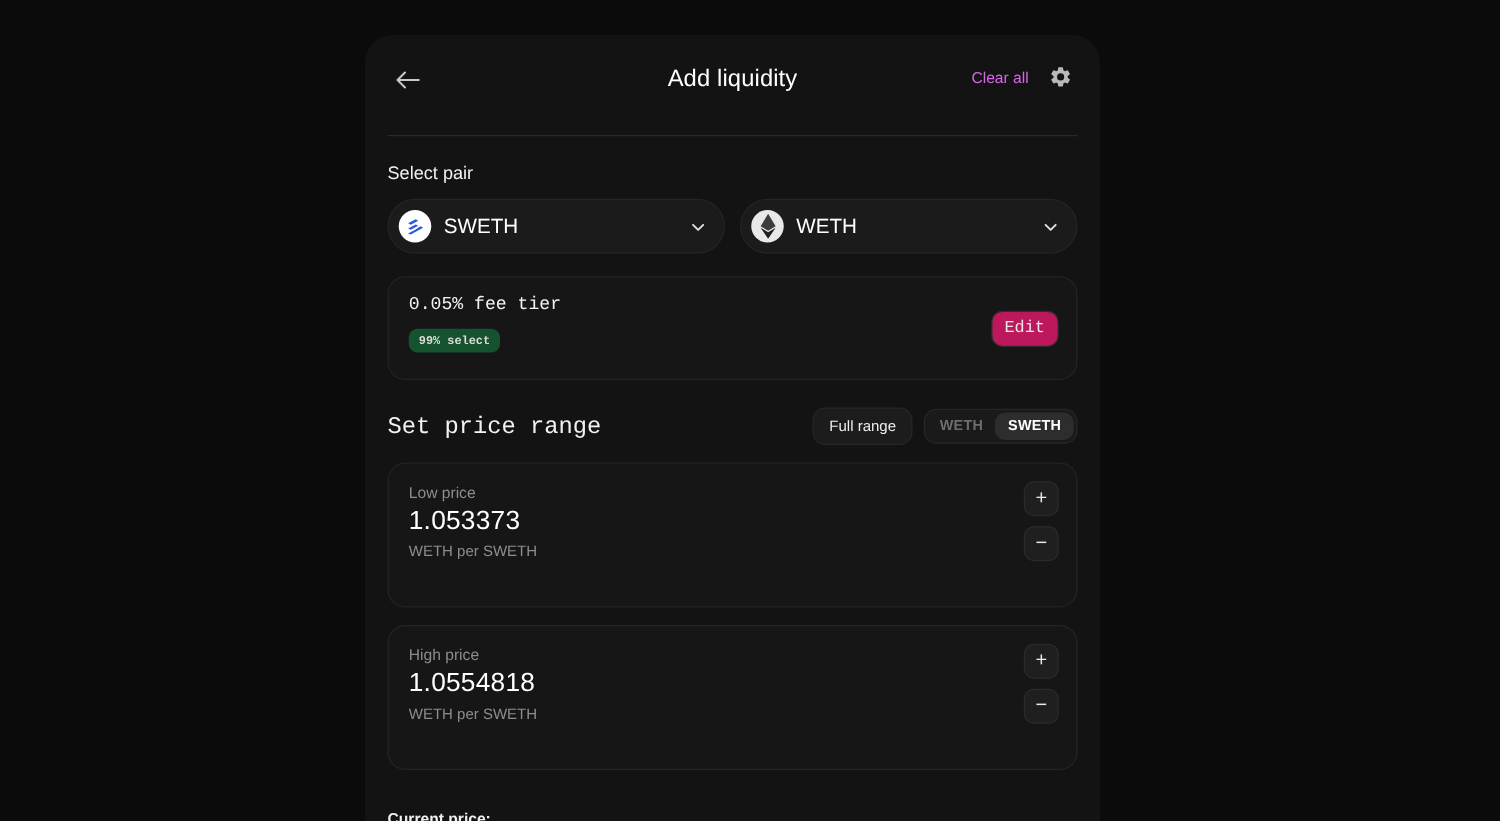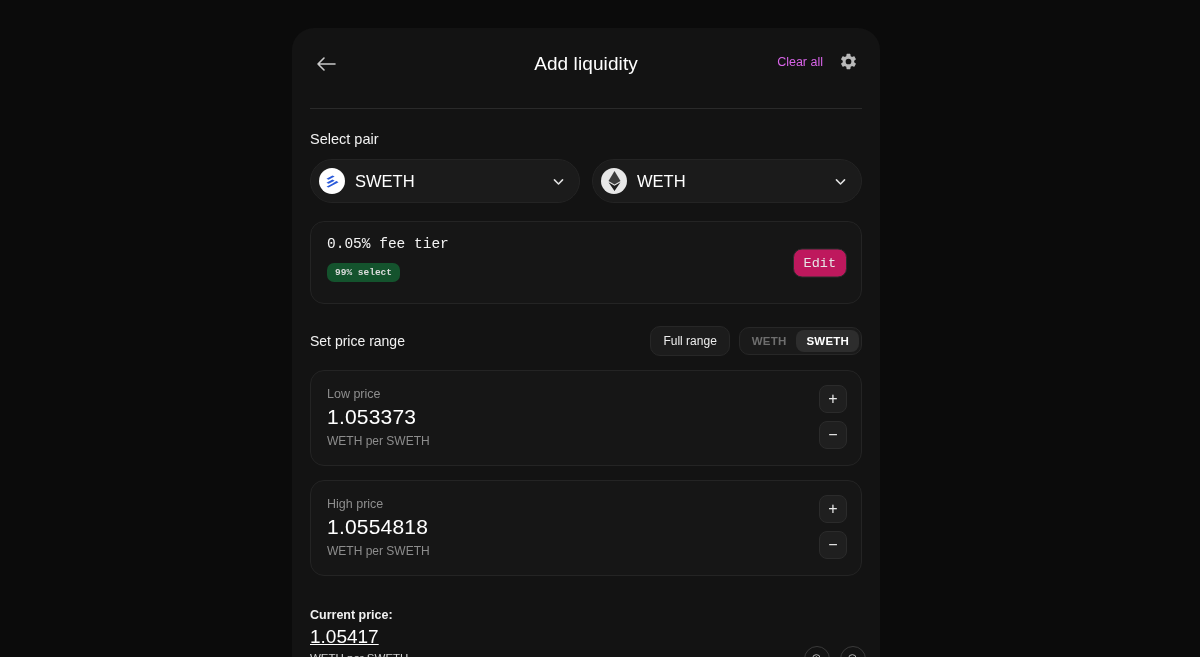--- a/index.html
+++ b/index.html
@@ -98,21 +98,21 @@
     background: #be185d; border: 1px solid #2c2c2c;
     border-radius: 9px; padding: 6px 10px;
     font-size: 13.5px; color: #e6e6e6; cursor: pointer;
   }
   
   .range-hdr {
     display: flex; align-items: center;
     padding: 22px 18px 0 18px;
   }
   .range-hdr .sec-label2 {
-    flex: 1; font-size: 14px; color: #f2f2f2;
+    flex: 1; font-size: 19px; color: #f2f2f2; font-family: Liberation Mono, monospace;
   }
   .full-range {
     background: #1c1c1c; border: 1px solid #272727;
     border-radius: 10px; padding: 7px 12px;
     font-size: 12px; color: #ededed; cursor: pointer;
     margin-right: 9px;
     margin-left: 32px;
   }
   .seg {
     display: flex; background: #1a1a1a;
@@ -122,21 +122,21 @@
   .seg-item {
     font-size: 11.5px; font-weight: 700;
     padding: 5px 10px; border-radius: 8px;
     cursor: pointer; letter-spacing: .2px;
   }
   .seg-off { color: #6e6e6e; }
   .seg-on  { color: #ffffff; background: #2d2d2d; }
   
   .price-card {
     margin: 14px 18px 0 18px;
-    height: 96px;
+    height: 116px;
     background: #161616;
     border: 1px solid #242424;
     border-radius: 14px;
     position: relative;
     padding: 16px 16px;
   }
   .pc-label { font-size: 12.5px; color: #8d8d8d; }
   .pc-value {
     font-size: 21px; color: #ffffff;
     margin-top: 4px; letter-spacing: .2px;

